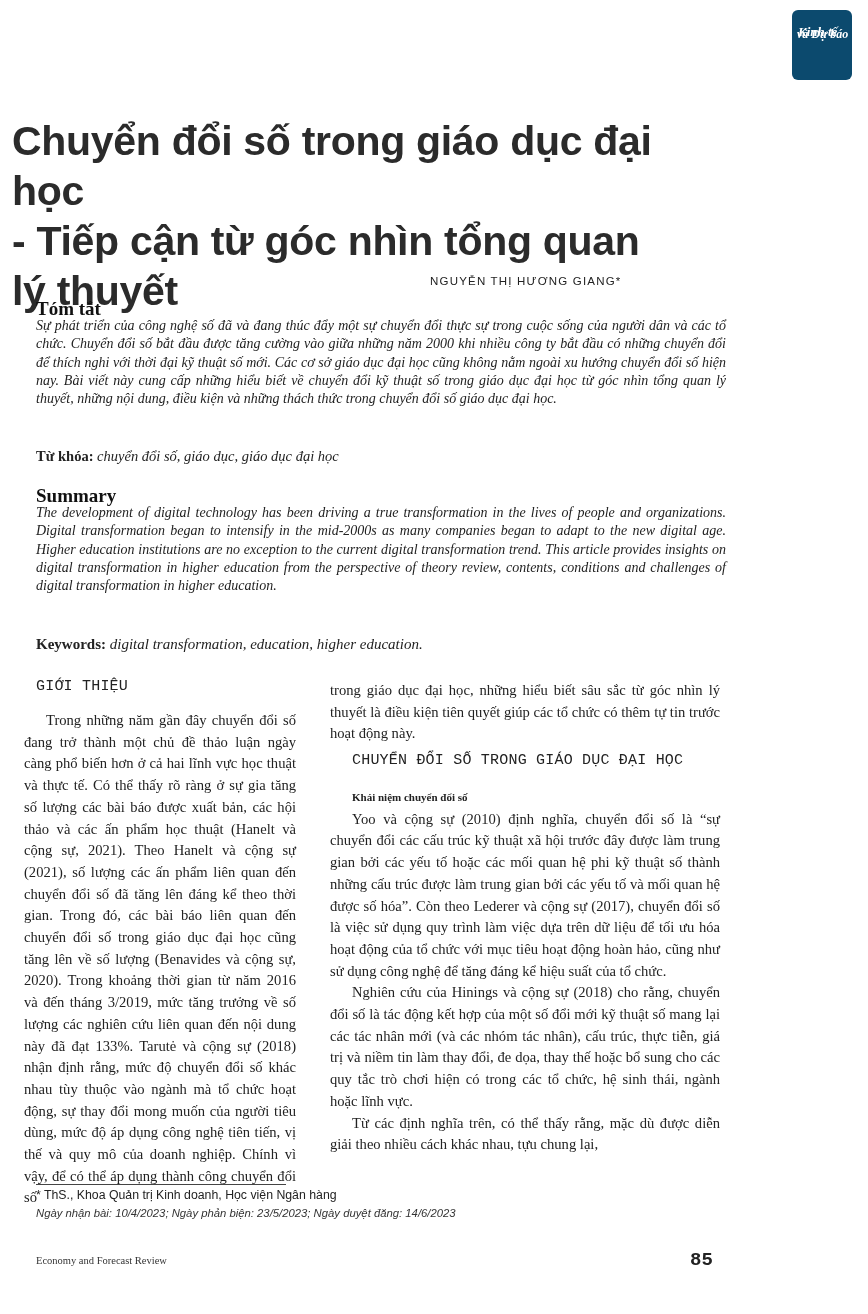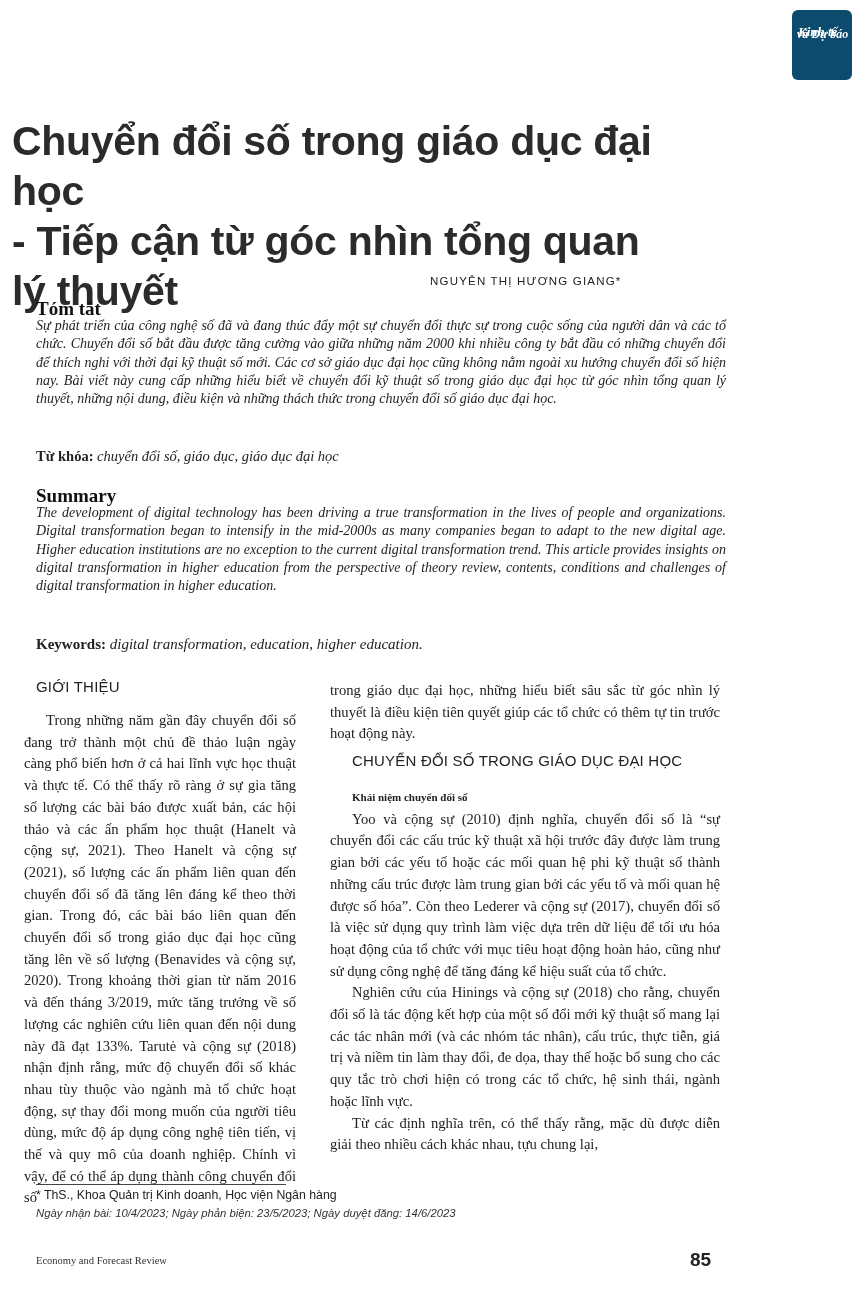--- a/index.html
+++ b/index.html
@@ -9,27 +9,27 @@
   .logo .l2 { position:absolute; left:5px; top:17px; font-size:12px; font-style:italic; }
   .title { position:absolute; left:12px; top:116px; width:720px; font-family:"Liberation Sans", sans-serif; font-weight:bold; font-size:41px; line-height:50px; color:#2b2b2b; letter-spacing:-0.3px; }
   .author { position:absolute; left:430px; top:275px; width:296px; text-align:left; font-family:"Liberation Sans", sans-serif; font-size:11.5px; letter-spacing:1.2px; color:#222; }
   .abs-head { position:absolute; left:36px; font-family:"Liberation Serif", serif; font-weight:bold; font-size:19px; color:#111; }
   .abs-body { position:absolute; left:36px; width:690px; font-family:"Liberation Serif", serif; font-style:italic; font-size:14px; line-height:18.3px; color:#222; text-align:justify; }
   .kw { position:absolute; left:36px; width:690px; font-size:14.5px; color:#222; }
   .kw b { font-style:normal; }
   .kw i { font-style:italic; }
   .col { position:absolute; font-family:"Liberation Serif", serif; font-size:14.6px; line-height:21.7px; color:#222; text-align:justify; }
   .col p { margin:0; text-indent:22px; }
-  .sec-head { position:absolute; font-family:Liberation Sans, sans-serif; font-size:15px; color:#222; letter-spacing:0.2px; }
+  .sec-head { position:absolute; font-family:Liberation Mono, monospace; font-size:15px; color:#222; letter-spacing:0.2px; }
   .sub-head { font-weight:bold; font-size:11px; text-indent:22px; margin:0; }
   .rule { position:absolute; left:36px; width:250px; height:1px; background:#444; top:1184px; }
   .foot1 { position:absolute; left:36px; top:1188px; font-family:"Liberation Sans", sans-serif; font-size:12.3px; color:#222; }
   .foot2 { position:absolute; left:36px; top:1207px; font-family:"Liberation Sans", sans-serif; font-style:italic; font-size:11.3px; color:#333; }
   .journal { position:absolute; left:36px; top:1255px; font-family:"Liberation Serif", serif; font-size:10.5px; color:#333; }
-  .pagenum { position:absolute; left:690px; top:1249px; font-family:Liberation Sans, sans-serif; font-weight:bold; font-size:19px; color:#222; }
+  .pagenum { position:absolute; left:690px; top:1249px; font-family:Liberation Mono, monospace; font-weight:bold; font-size:19px; color:#222; }
 </style>
 </head>
 <body>
 
 <div class="logo">
   <span class="l1">Kinh tế</span>
   <span class="l2">và Dự báo</span>
 </div>
 
 <div class="title">

